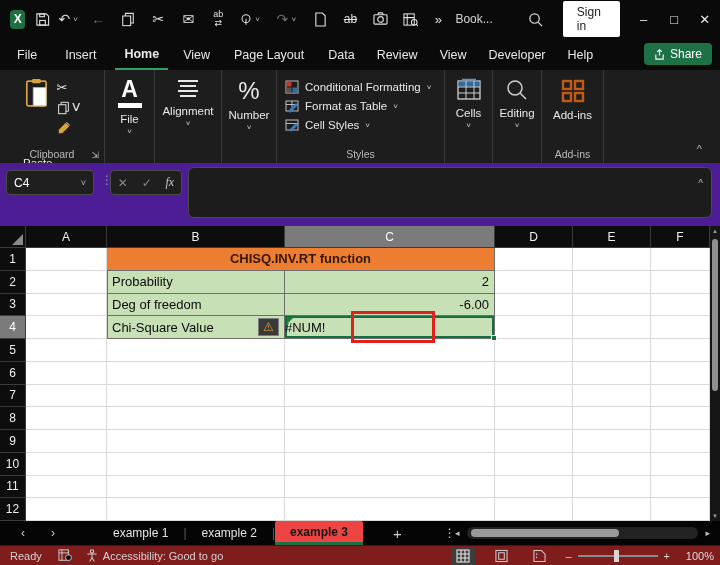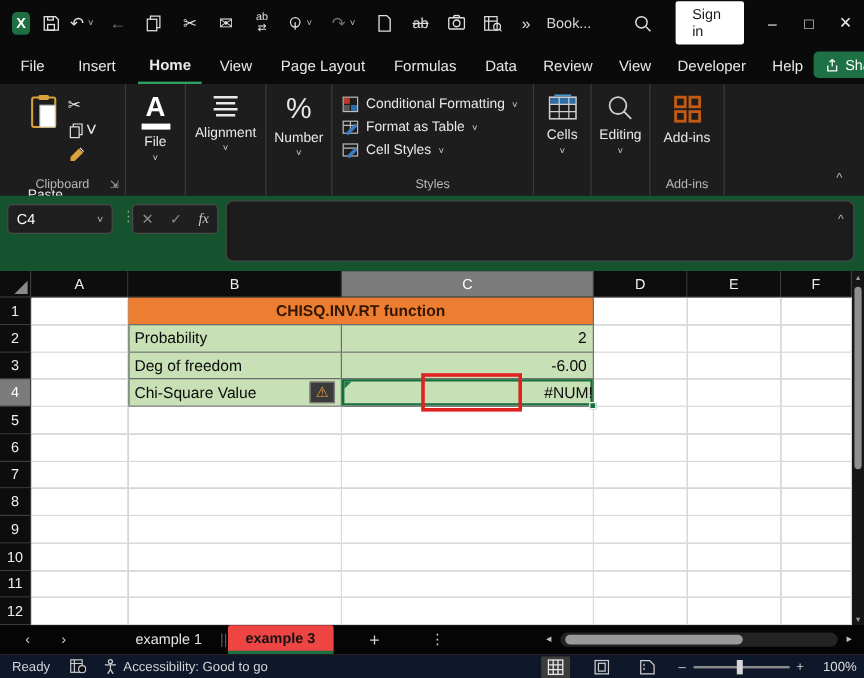--- a/index.html
+++ b/index.html
@@ -38,21 +38,21 @@
   .clip-wrap { display:flex; gap:4px; padding-top:8px; }
   .clip-small { display:flex; flex-direction:column; gap:4px; align-items:flex-start; padding-top:2px; }
   .clip-small .row { display:flex; align-items:center; gap:2px; color:#e8e8e8; }
   .launcher { position:absolute; right:5px; bottom:3px; font-size:9px; color:#bdbdbd; }
   .styles-cmds { display:flex; flex-direction:column; align-items:flex-start; gap:5px; padding:10px 0 0 8px; width:100%; font-size:11.5px; color:#e8e8e8; }
   .scmd { display:flex; align-items:center; gap:6px; white-space:nowrap; }
   .scmd .dn { font-size:8px; color:#cfcfcf; }
   .collapse-chev { position:absolute; right:18px; bottom:8px; color:#bdbdbd; font-size:11px; }
 
   
-  .frow { position:absolute; left:0; top:163px; width:720px; height:63px; background:#14532d; }
+  .frow { position:absolute; left:0; top:163px; width:720px; height:63px; background:#4c1d95; }
   .namebox { position:absolute; left:6px; top:7px; width:88px; height:25px; background:#1f1f1f; border:1px solid #4a4a4a; border-radius:4px; display:flex; align-items:center; font-size:12px; color:#fff; padding:0 7px; }
   .namebox .dn { margin-left:auto; font-size:9px; color:#bdbdbd; }
   .fdots { position:absolute; left:101px; top:10px; color:#9a9a9a; font-size:12px; }
   .fbtns { position:absolute; left:110px; top:7px; width:72px; height:25px; border:1px solid #4a4a4a; border-radius:4px; background:#1f1f1f; display:flex; align-items:center; justify-content:space-around; color:#8b8b8b; font-size:12px; }
   .fx { font-family:"Liberation Serif","DejaVu Serif",serif; font-style:italic; color:#c9c9c9; }
   .finput { position:absolute; left:188px; top:4px; width:524px; height:51px; background:#1c1c1c; border:1px solid #4a4a4a; border-radius:6px; color:#fff; font-size:13.5px; padding:6px 20px 0 10px; }
   .fexpand { position:absolute; right:196px; top:10px; color:#bdbdbd; font-size:10px; right:8px; }
 
   
   .sheet { position:absolute; left:0; top:226px; width:720px; height:295px; background:#060606; }
@@ -63,21 +63,21 @@
   .hc.sel { background:#7b7b7b; color:#fff; }
   .corner { position:relative; }
   .tri-corner { position:absolute; right:2px; bottom:2px; width:0; height:0; border-left:11px solid transparent; border-bottom:11px solid #8a8a8a; }
   .gc { background:#fff; border-right:1px solid #d9d9d9; border-bottom:1px solid #d9d9d9; font-size:13px; color:#0b0b0b; display:flex; align-items:center; overflow:visible; }
   .g { background:#c7e0b5; border-right:1px solid #6e6e6e; border-bottom:1px solid #6e6e6e; }
   .gl { box-shadow:inset 1px 0 0 #6e6e6e; }
   .o { background:#ED7D31; border-right:1px solid #6e6e6e; border-bottom:1px solid #6e6e6e; justify-content:center; font-weight:bold; color:#351802; }
   .lab { padding-left:5px; }
   .val { justify-content:flex-end; padding-right:5px; }
   .warnbox { margin-left:auto; margin-right:5px; width:21px; height:18px; background:#3a3a3a; border:1px solid #7c7c7c; display:flex; align-items:center; justify-content:center; font-size:12px; color:#eda33b; line-height:1; }
-  .c4 { position:relative; justify-content:flex-end; box-shadow:inset 0 0 0 2px #176e3f; }
+  .c4 { position:relative; justify-content:flex-start; box-shadow:inset 0 0 0 2px #176e3f; }
   .c4 .etri { position:absolute; left:2px; top:2px; width:0; height:0; border-top:6px solid #1d7a45; border-right:6px solid transparent; }
   .c4 .fill { position:absolute; right:-3px; bottom:-3px; width:6px; height:6px; background:#176e3f; border:1px solid #fff; z-index:6; }
   .rbox { position:absolute; left:66px; top:-5px; width:84px; height:32px; border:3px solid #e0221f; z-index:5; }
 
   
   .vscroll { position:absolute; right:0; top:0; width:10px; height:295px; background:#161616; }
   .vscroll .arr { position:absolute; left:0; width:10px; text-align:center; font-size:7px; color:#9d9d9d; }
   .vthumb { position:absolute; left:2px; top:13px; width:6px; height:152px; background:#8f8f8f; border-radius:4px; }
 
   
@@ -87,21 +87,21 @@
   .stab-div { color:#5c5c5c; }
   .stab.active { background:#ef4444; color:#141414; font-weight:bold; border-bottom:3px solid #1e7145; border-radius:2px 2px 0 0; }
   .addsheet { color:#cfcfcf; font-size:15px; margin-left:30px; }
   .tdots { color:#cfcfcf; margin-left:42px; font-size:12px; }
   .hscroll { position:absolute; left:455px; top:525px; width:255px; height:15px; display:flex; align-items:center; }
   .hs-arr { color:#bdbdbd; font-size:9px; width:12px; }
   .hs-track { position:relative; flex:1; height:12px; background:#232323; border-radius:6px; }
   .hs-thumb { position:absolute; left:4px; top:2px; width:148px; height:8px; background:#9a9a9a; border-radius:4px; }
 
   
-  .statusbar { position:absolute; left:0; top:545px; width:720px; height:20px; background:#0f172a; border-top:1px solid #222; display:flex; align-items:center; font-size:11px; color:#d2d2d2; }
+  .statusbar { position:absolute; left:0; top:545px; width:720px; height:20px; background:#7f1d1d; border-top:1px solid #222; display:flex; align-items:center; font-size:11px; color:#d2d2d2; }
   .sb-item { margin-left:10px; display:flex; align-items:center; gap:5px; }
   .viewbtns { margin-left:auto; display:flex; align-items:center; gap:14px; }
   .vbtn { width:24px; height:18px; display:flex; align-items:center; justify-content:center; color:#dcdcdc; }
   .vbtn.active { background:#3d3d3d; }
   .zoomctl { display:flex; align-items:center; gap:6px; margin:0 8px 0 14px; }
   .zline { position:relative; width:80px; height:2px; background:#8a8a8a; }
   .zthumb { position:absolute; left:36px; top:-5px; width:5px; height:12px; background:#d6d6d6; }
   .zpct { width:36px; text-align:right; margin-right:6px; color:#dcdcdc; }
 </style>
 </head>
@@ -178,21 +178,20 @@
     <span class="winctl">□</span>
     <span class="winctl">✕</span>
   </div>
 
   <div class="menubar">
     <span class="mtab" style="margin-left:8px;">File</span>
     <span class="mtab" style="margin-left:10px;">Insert</span>
     <span class="mtab active" style="margin-left:10px;">Home</span>
     <span class="mtab" style="margin-left:6px;">View</span>
     <span class="mtab" style="margin-left:6px;">Page Layout</span>
-    <span class="mtab" style="margin-left:6px;">Formulas</span>
     <span class="mtab" style="margin-left:6px;">Data</span>
     <span class="mtab" style="margin-left:4px;">Review</span>
     <span class="mtab" style="margin-left:4px;">View</span>
     <span class="mtab" style="margin-left:4px;">Developer</span>
     <span class="mtab" style="margin-left:4px;">Help</span>
     <span class="sharebtn">
       <svg width="11" height="11" viewBox="0 0 12 12" fill="none" stroke="#fff" stroke-width="1.2">
           <path d="M6 7V1M3.5 3L6 .8 8.5 3"></path>
           <path d="M2 6v5h8V6"></path>
         </svg>
@@ -480,20 +479,21 @@
       <span class="vthumb"></span>
       <span class="arr" style="bottom:1px;">▾</span>
     </div>
   </div>
 
   <div class="tabbar">
     <span class="tnav" style="margin-left:8px;">‹</span>
     <span class="tnav">›</span>
     <span class="stab" style="margin-left:30px;">example 1</span>
     <span class="stab-div">|</span>
+    <span class="stab">example 2</span>
     <span class="stab-div">|</span>
     <span class="stab active">example 3</span>
     <span class="addsheet">+</span>
     <span class="tdots">⋮</span>
   </div>
   <div class="hscroll">
     <span class="hs-arr">◂</span>
     <span class="hs-track">
         <span class="hs-thumb"></span>
       </span>

